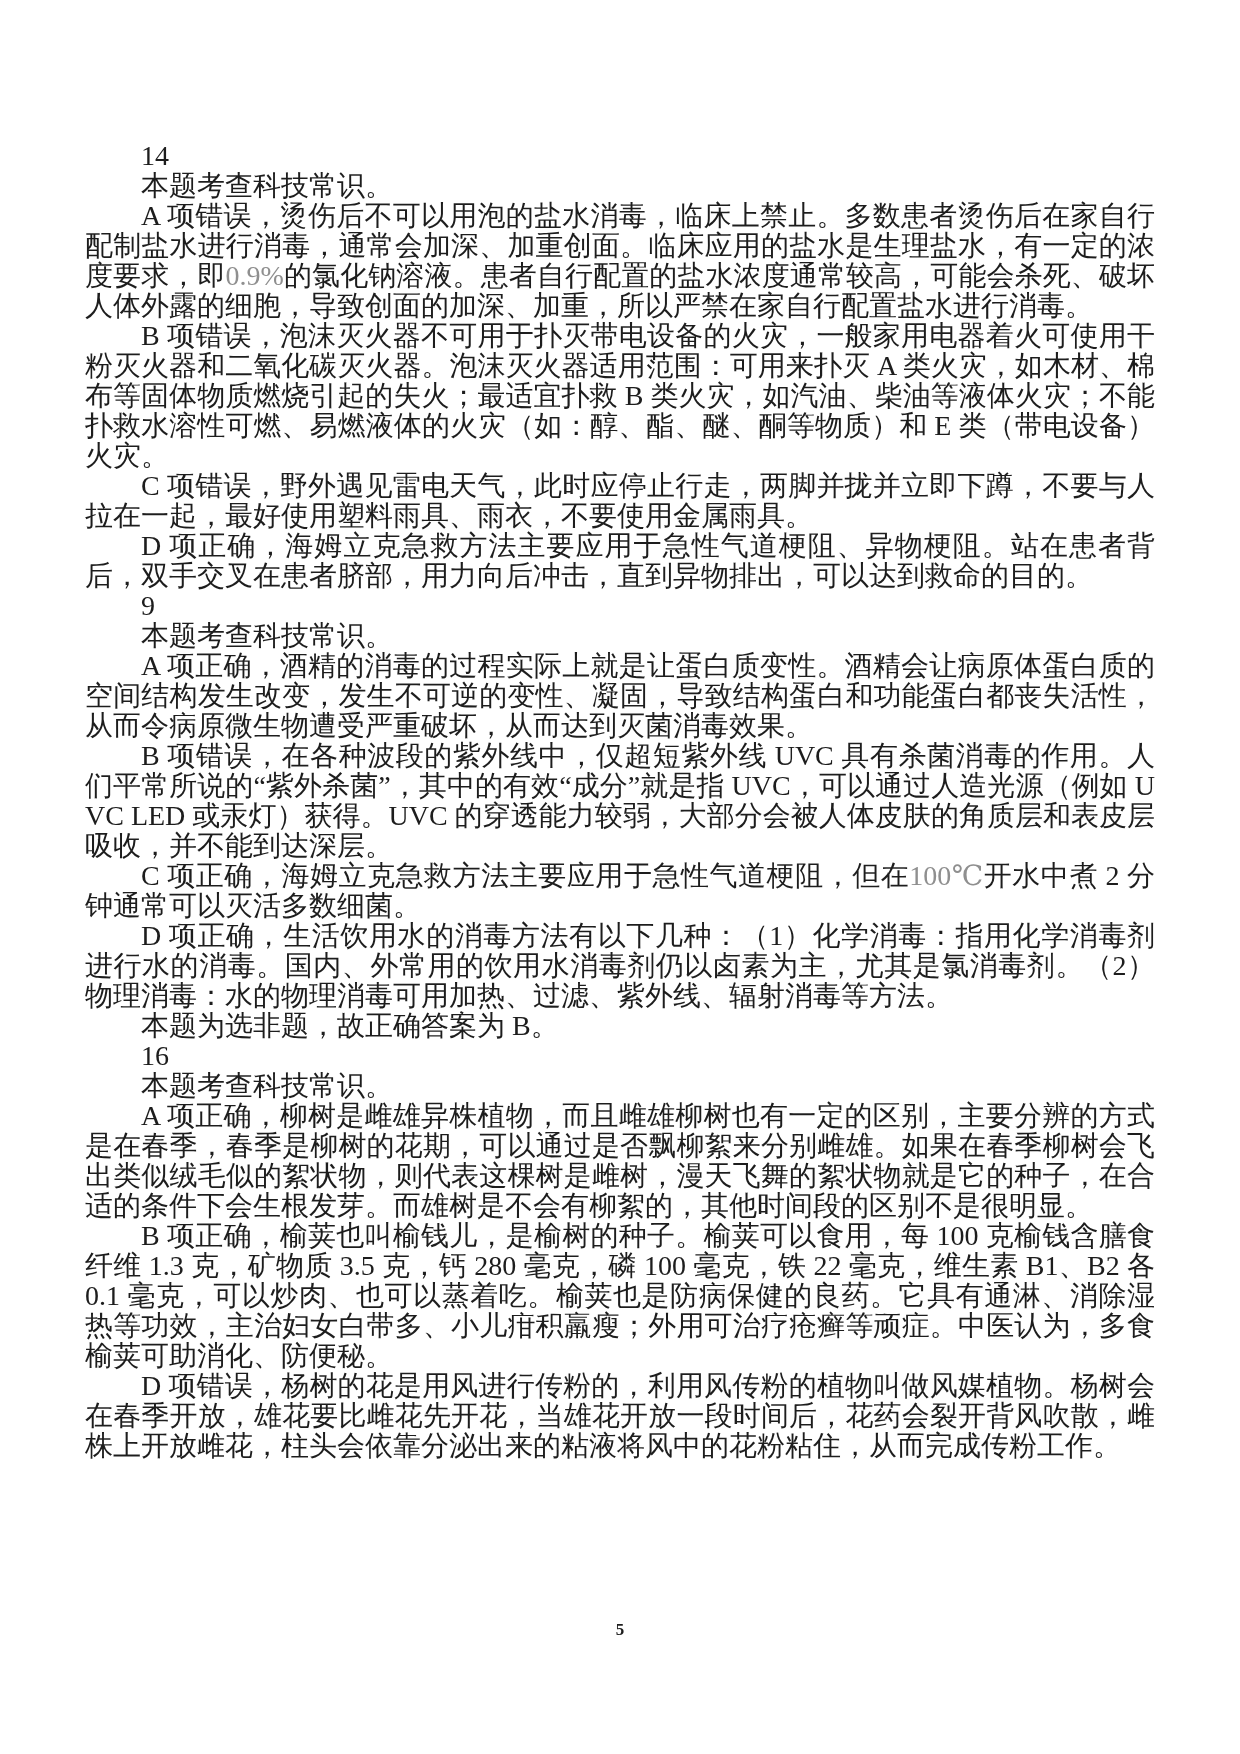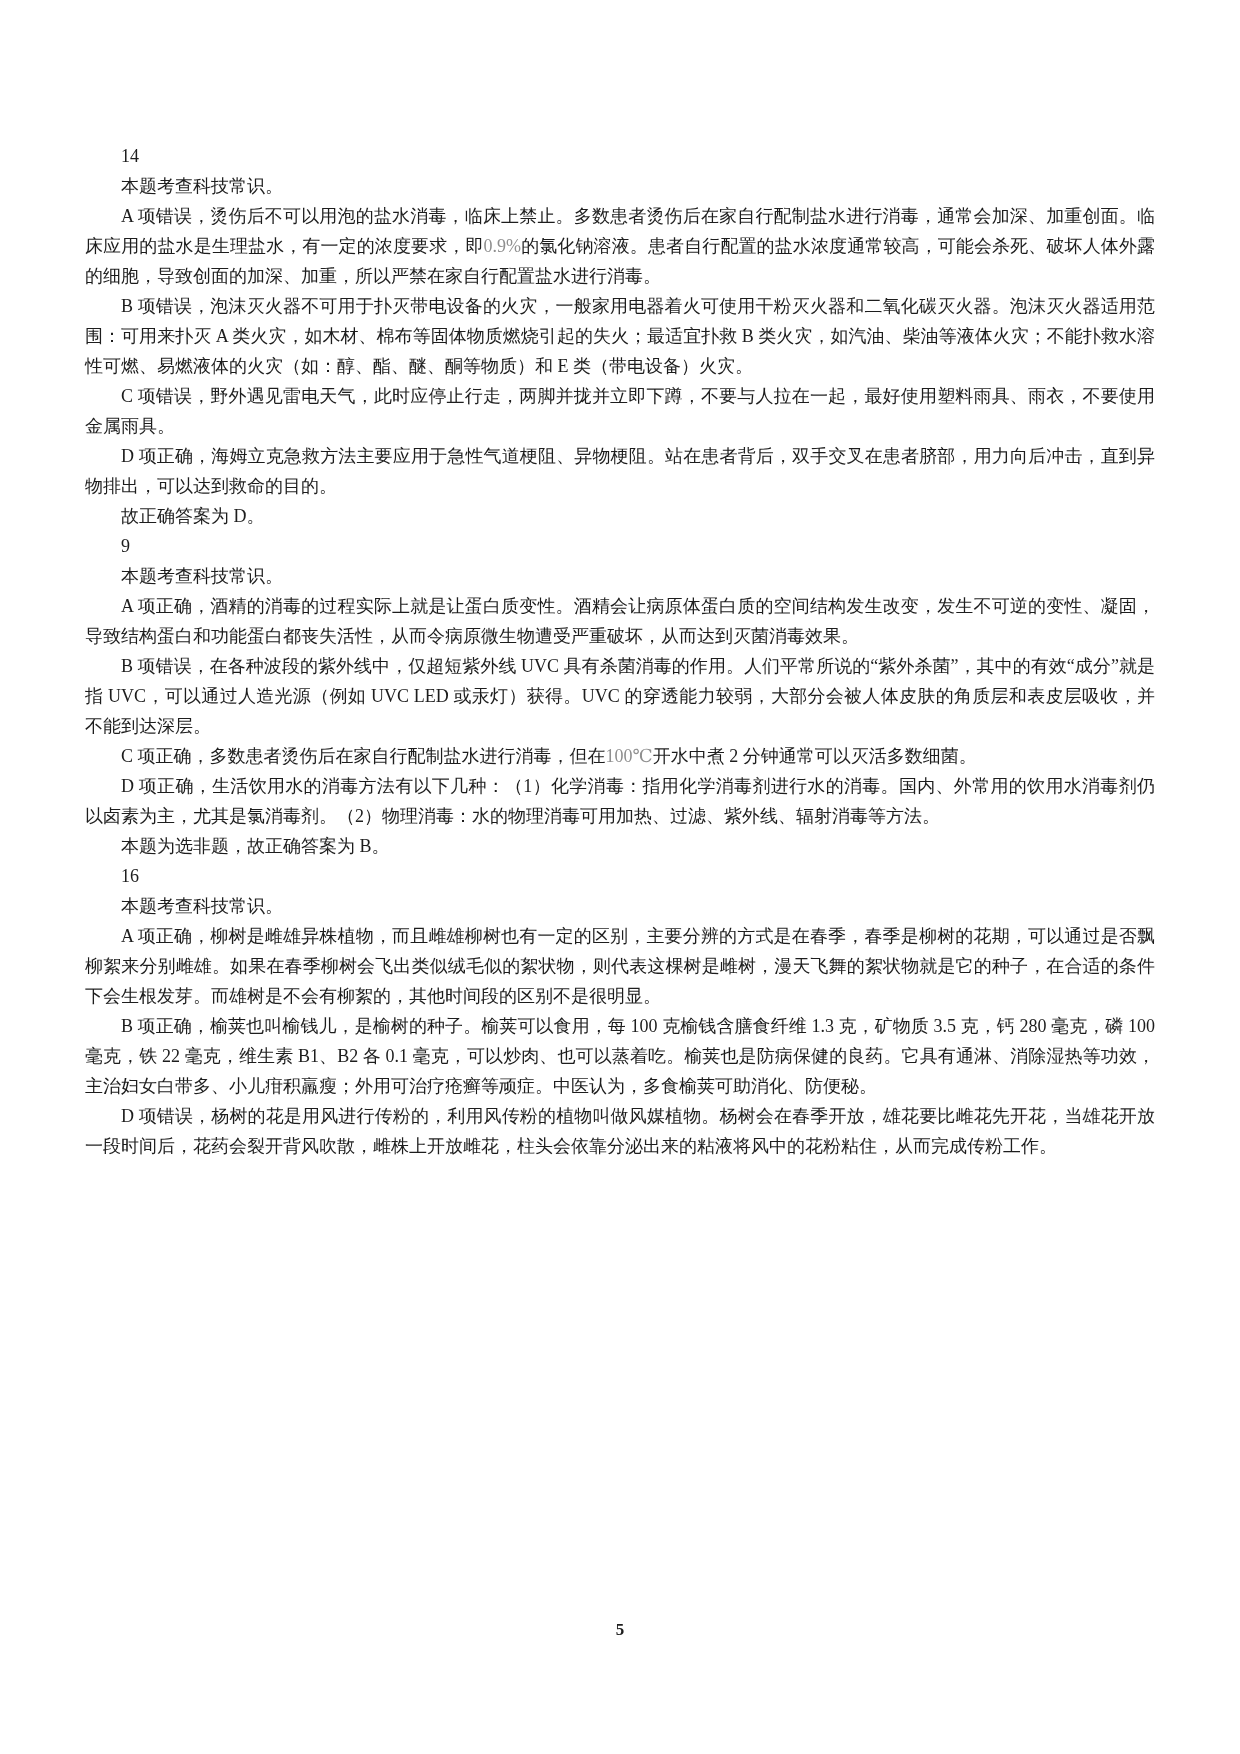--- a/index.html
+++ b/index.html
@@ -18,21 +18,21 @@
     background: #ffffff;
   }
   .page-body {
     position: absolute;
     top: 141px;
     left: 85px;
     width: 1070px;
   }
   p.para {
     margin: 0;
-    font-size: 18px;
+    font-size: 28px;
     line-height: 30px;
     text-indent: 2em;
     text-align: justify;
     word-break: break-all;
   }
   p.para.q-number {
     text-align: left;
   }
   .muted {
     color: var(--muted, #8f8f8f);
@@ -52,26 +52,25 @@
 <body>
 
 <div class="page">
   <div class="page-body">
       <p class="para q-number"><span>14</span></p>
       <p class="para"><span>本题考查科技常识。</span></p>
       <p class="para"><span>A 项错误，烫伤后不可以用泡的盐水消毒，临床上禁止。多数患者烫伤后在家自行配制盐水进行消毒，通常会加深、加重创面。临床应用的盐水是生理盐水，有一定的浓度要求，即</span><span class="muted">0.9%</span><span>的氯化钠溶液。患者自行配置的盐水浓度通常较高，可能会杀死、破坏人体外露的细胞，导致创面的加深、加重，所以严禁在家自行配置盐水进行消毒。</span></p>
       <p class="para"><span>B 项错误，泡沫灭火器不可用于扑灭带电设备的火灾，一般家用电器着火可使用干粉灭火器和二氧化碳灭火器。泡沫灭火器适用范围：可用来扑灭 A 类火灾，如木材、棉布等固体物质燃烧引起的失火；最适宜扑救 B 类火灾，如汽油、柴油等液体火灾；不能扑救水溶性可燃、易燃液体的火灾（如：醇、酯、醚、酮等物质）和 E 类（带电设备）火灾。</span></p>
       <p class="para"><span>C 项错误，野外遇见雷电天气，此时应停止行走，两脚并拢并立即下蹲，不要与人拉在一起，最好使用塑料雨具、雨衣，不要使用金属雨具。</span></p>
       <p class="para"><span>D 项正确，海姆立克急救方法主要应用于急性气道梗阻、异物梗阻。站在患者背后，双手交叉在患者脐部，用力向后冲击，直到异物排出，可以达到救命的目的。</span></p>
-      <p class="para"><span>故正确答案为 D。</span></p>
       <p class="para q-number"><span>9</span></p>
       <p class="para"><span>本题考查科技常识。</span></p>
       <p class="para"><span>A 项正确，酒精的消毒的过程实际上就是让蛋白质变性。酒精会让病原体蛋白质的空间结构发生改变，发生不可逆的变性、凝固，导致结构蛋白和功能蛋白都丧失活性，从而令病原微生物遭受严重破坏，从而达到灭菌消毒效果。</span></p>
       <p class="para"><span>B 项错误，在各种波段的紫外线中，仅超短紫外线 UVC 具有杀菌消毒的作用。人们平常所说的“紫外杀菌”，其中的有效“成分”就是指 UVC，可以通过人造光源（例如 UVC LED 或汞灯）获得。UVC 的穿透能力较弱，大部分会被人体皮肤的角质层和表皮层吸收，并不能到达深层。</span></p>
-      <p class="para"><span>C 项正确，多数患者烫伤后在家自行配制盐水进行消毒，但在</span><span class="muted">100℃</span><span>开水中煮 2 分钟通常可以灭活多数细菌。</span></p>
+      <p class="para"><span>C 项正确，海姆立克急救方法主要应用于急性气道梗阻，但在</span><span class="muted">100℃</span><span>开水中煮 2 分钟通常可以灭活多数细菌。</span></p>
       <p class="para"><span>D 项正确，生活饮用水的消毒方法有以下几种：（1）化学消毒：指用化学消毒剂进行水的消毒。国内、外常用的饮用水消毒剂仍以卤素为主，尤其是氯消毒剂。（2）物理消毒：水的物理消毒可用加热、过滤、紫外线、辐射消毒等方法。</span></p>
       <p class="para"><span>本题为选非题，故正确答案为 B。</span></p>
       <p class="para q-number"><span>16</span></p>
       <p class="para"><span>本题考查科技常识。</span></p>
       <p class="para"><span>A 项正确，柳树是雌雄异株植物，而且雌雄柳树也有一定的区别，主要分辨的方式是在春季，春季是柳树的花期，可以通过是否飘柳絮来分别雌雄。如果在春季柳树会飞出类似绒毛似的絮状物，则代表这棵树是雌树，漫天飞舞的絮状物就是它的种子，在合适的条件下会生根发芽。而雄树是不会有柳絮的，其他时间段的区别不是很明显。</span></p>
       <p class="para"><span>B 项正确，榆荚也叫榆钱儿，是榆树的种子。榆荚可以食用，每 100 克榆钱含膳食纤维 1.3 克，矿物质 3.5 克，钙 280 毫克，磷 100 毫克，铁 22 毫克，维生素 B1、B2 各 0.1 毫克，可以炒肉、也可以蒸着吃。榆荚也是防病保健的良药。它具有通淋、消除湿热等功效，主治妇女白带多、小儿疳积羸瘦；外用可治疗疮癣等顽症。中医认为，多食榆荚可助消化、防便秘。</span></p>
       <p class="para"><span>D 项错误，杨树的花是用风进行传粉的，利用风传粉的植物叫做风媒植物。杨树会在春季开放，雄花要比雌花先开花，当雄花开放一段时间后，花药会裂开背风吹散，雌株上开放雌花，柱头会依靠分泌出来的粘液将风中的花粉粘住，从而完成传粉工作。</span></p>
     </div>
   <div class="page-footer">5</div>
 </div>

